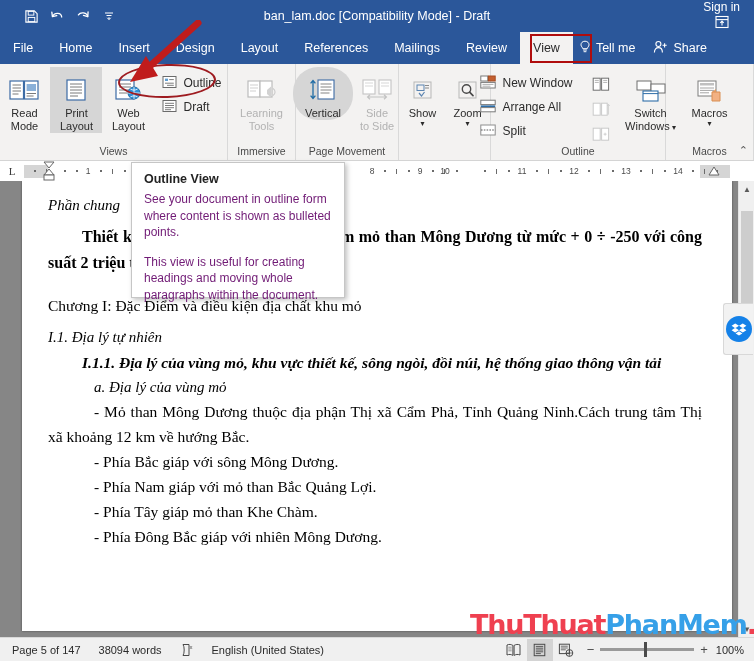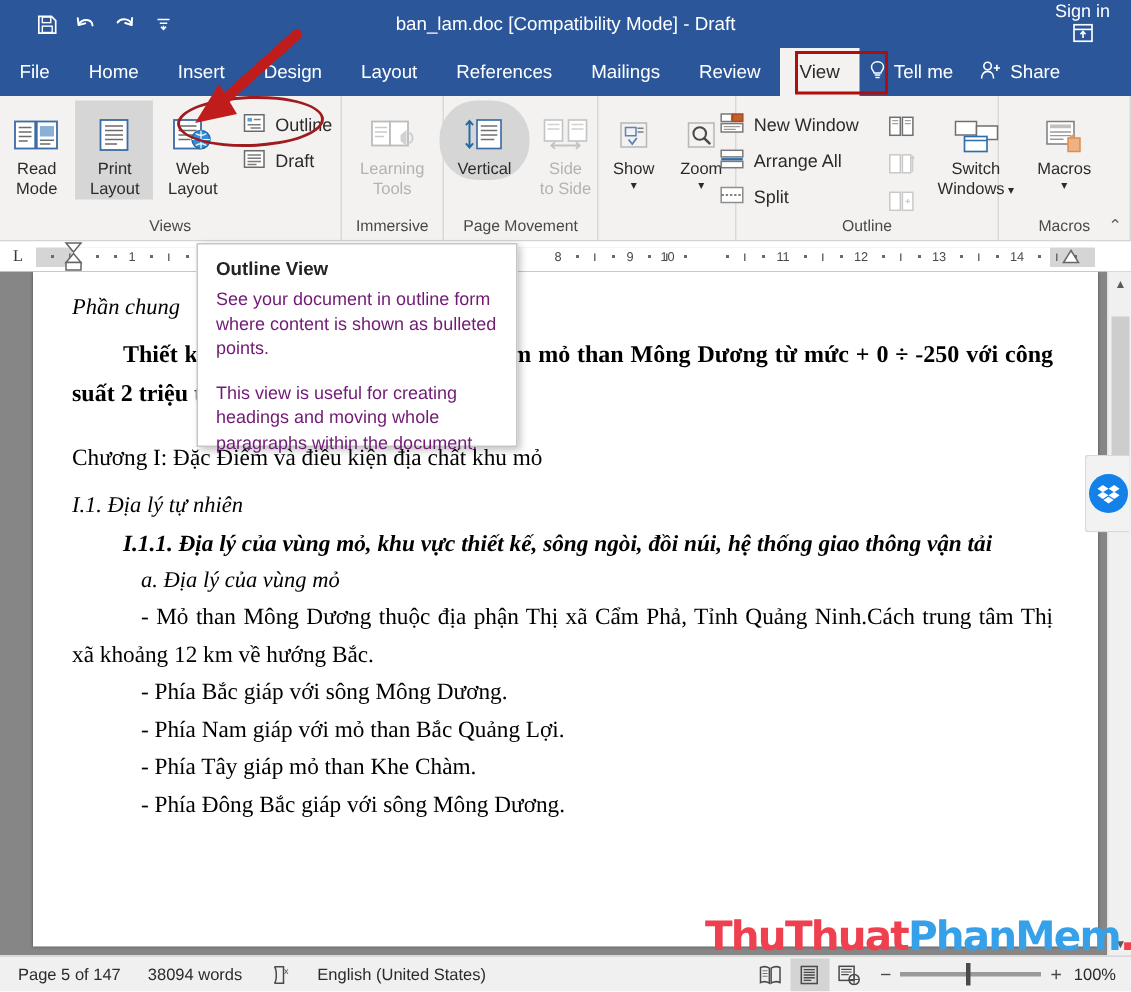--- a/index.html
+++ b/index.html
@@ -638,21 +638,21 @@
       <div class="gap"></div>
       <div class="p h">Chương I: Đặc Điểm và điều kiện địa chất khu mỏ</div>
       <div class="gap-sm"></div>
       <div class="p ital">I.1. Địa lý tự  nhiên</div>
       <div class="p bi just ind">I.1.1. Địa lý của vùng mỏ, khu vực thiết kế, sông ngòi, đồi núi, hệ thống giao thông vận tải</div>
       <div class="p ital ind2">a. Địa lý của vùng mỏ</div>
       <div class="p h just ind2">- Mỏ than Mông Dương thuộc địa phận Thị xã Cẩm Phả, Tỉnh Quảng Ninh.Cách trung tâm Thị xã khoảng 12 km về hướng Bắc.</div>
       <div class="p h ind2">- Phía Bắc giáp với sông Mông Dương.</div>
       <div class="p h ind2">- Phía Nam giáp với mỏ than Bắc Quảng Lợi.</div>
       <div class="p h ind2">- Phía Tây giáp mỏ than Khe Chàm.</div>
-      <div class="p h ind2">- Phía Đông Bắc giáp với sông Mông Dương.</div>
+      <div class="p h ind2">- Phía Đông Bắc giáp với nhiên Mông Dương.</div>
     </div>
   </div>
 </div>
 
 <div class="vscroll">
   <div class="vs-arrow" style="top:0;">▲</div>
   <div class="vthumb"></div>
   <div class="vs-arrow" style="bottom:0;">▼</div>
 </div>
 

